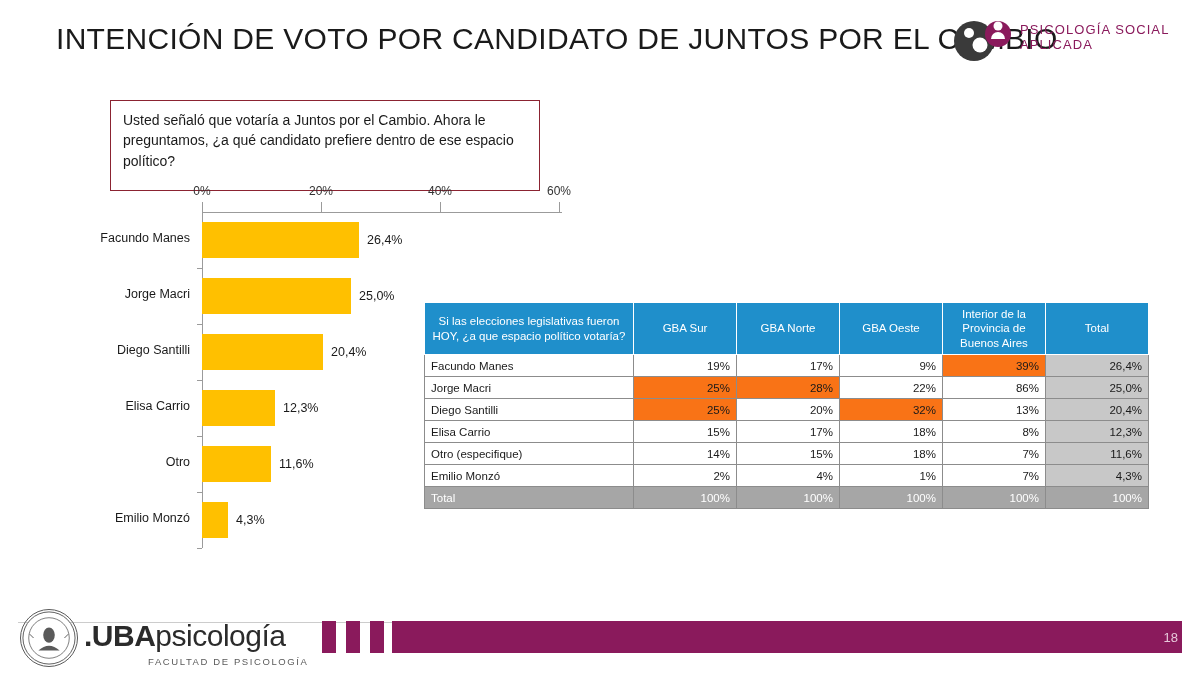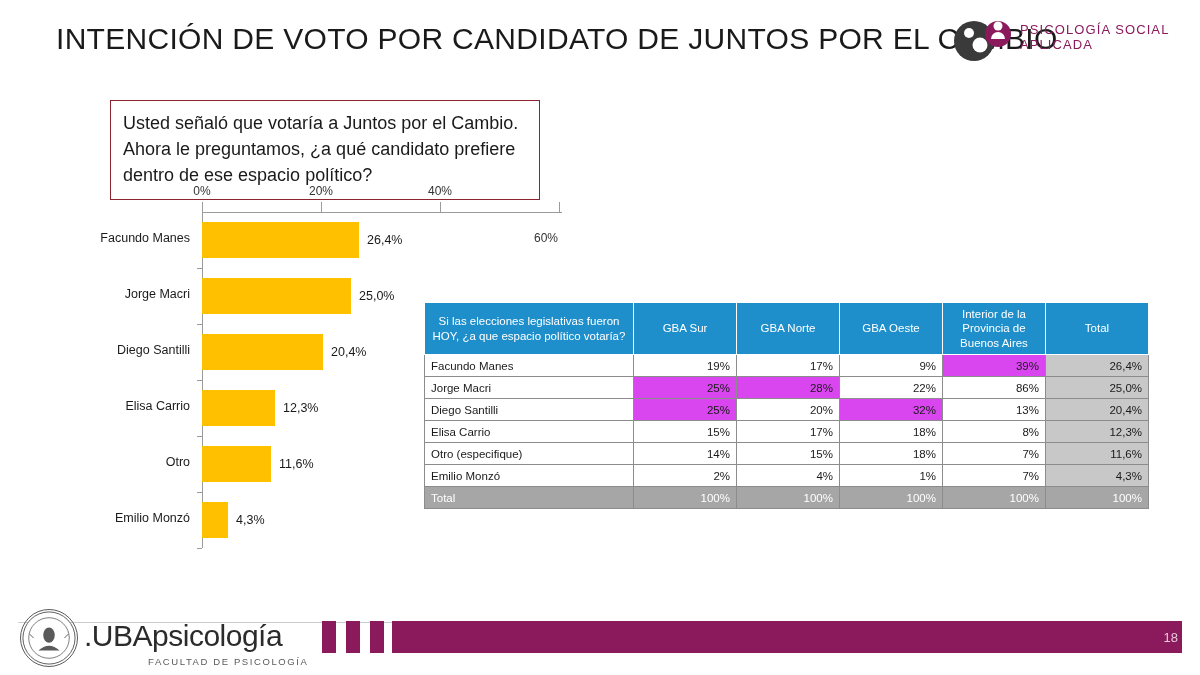--- a/index.html
+++ b/index.html
@@ -59,24 +59,24 @@
     letter-spacing: 1.1px;
     margin-top: 2px;
   }
 
   
   #question-box {
     position: absolute;
     left: 110px;
     top: 100px;
     width: 430px;
-    padding: 9px 12px 11px 12px;
+    padding: 9px 12px 19px 12px;
     border: 1px solid #8b2331;
     box-sizing: border-box;
-    font-size: 18px;
+    font-size: 14px;
     color: #1a1a1a;
     line-height: 1.45;
     background: #fff;
   }
 
   
   #chart-area {
     position: absolute;
     left: 60px;
     top: 180px;
@@ -198,21 +198,21 @@
   }
   #data-table td.rowname {
     text-align: left;
     width: 196px;
   }
   #data-table td.num {
     text-align: right;
     width: 90px;
   }
   #data-table td.hl {
-    background: #d946ef;
+    background: #f97316;
   }
   #data-table td.tot {
     background: #C8C8C8;
   }
   #data-table tr.total-row td {
     background: #A6A6A6;
     color: #ffffff;
   }
 
   
@@ -242,21 +242,21 @@
     box-sizing: border-box;
   }
   #uba-text {
     position: absolute;
     left: 84px;
     bottom: 22px;
     font-size: 30px;
     color: #2b2b2b;
     letter-spacing: -0.5px;
   }
-  #uba-text .bold { font-weight: normal; }
+  #uba-text .bold { font-weight: bold; }
   #uba-sub {
     position: absolute;
     left: 148px;
     bottom: 8px;
     font-size: 9.5px;
     color: #5a5a5a;
     letter-spacing: 1.6px;
     text-align: center;
   }
   .mag-block {
@@ -319,21 +319,21 @@
   <div class="plot">
 
     <div class="axis-top">
       <div class="tick" style="left:0px;"></div>
       <div class="tick" style="left:119px;"></div>
       <div class="tick" style="left:238px;"></div>
       <div class="tick" style="left:357px;"></div>
       <div class="tick-label" style="left:0px; top:-18px;">0%</div>
       <div class="tick-label" style="left:119px; top:-18px;">20%</div>
       <div class="tick-label" style="left:238px; top:-18px;">40%</div>
-      <div class="tick-label" style="left:344px; top:-18px;margin-top:47px;">60%</div>
+      <div class="tick-label" style="left:357px; top:-18px;">60%</div>
     </div>
 
     <div class="axis-left-line" style="height:336px;">
       <div class="gridtick" style="top:56px;"></div>
       <div class="gridtick" style="top:112px;"></div>
       <div class="gridtick" style="top:168px;"></div>
       <div class="gridtick" style="top:224px;"></div>
       <div class="gridtick" style="top:280px;"></div>
       <div class="gridtick" style="top:336px;"></div>
     </div>

